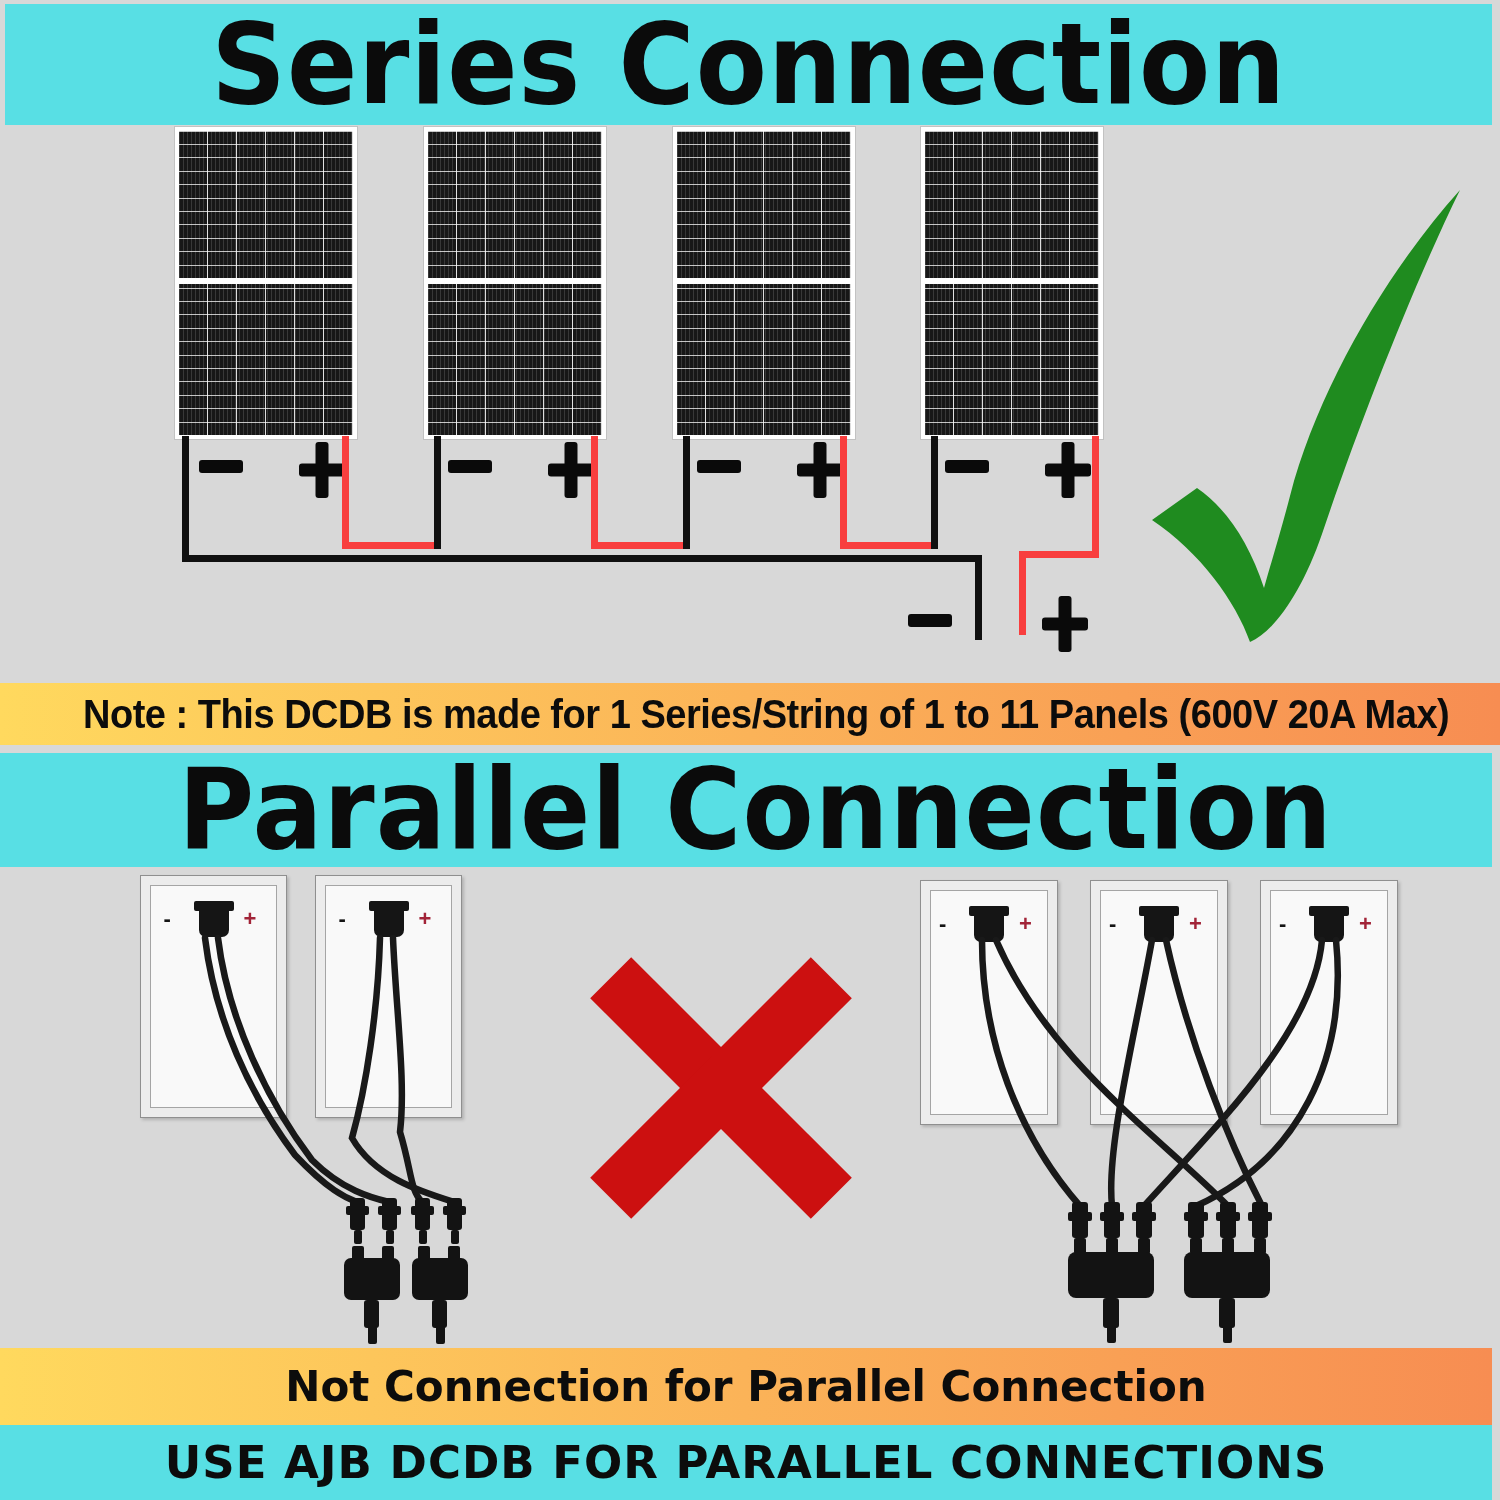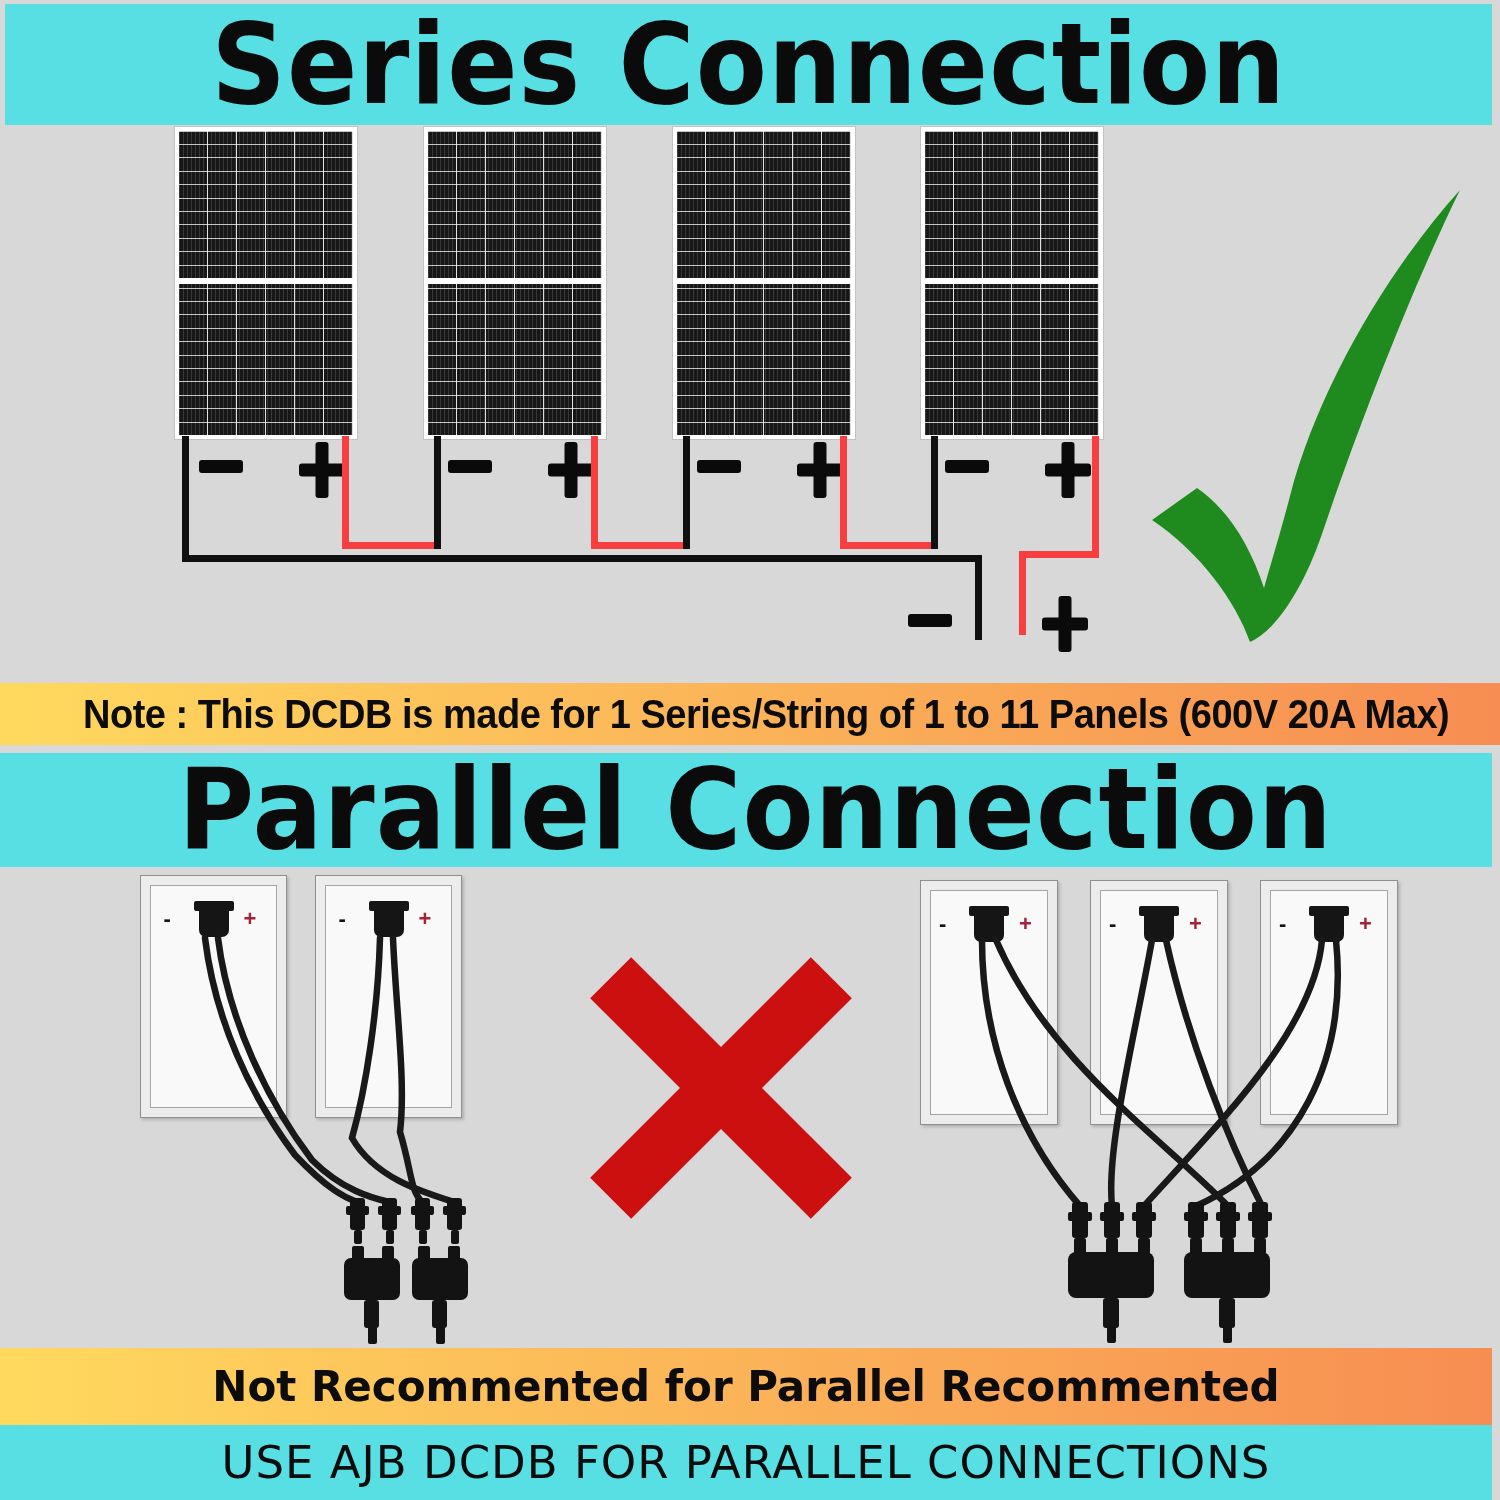--- a/index.html
+++ b/index.html
@@ -17,21 +17,21 @@
     transform:scale(1.08,1.16);white-space:nowrap;line-height:1;
   }
   .band-note{left:0;right:0;top:683px;height:62px;background:linear-gradient(to right,#ffd95e,#f78d52);padding-left:32px;}
   .band-note .note-text{
     font-weight:bold;color:#0c0c0c;font-size:40px;white-space:nowrap;
     transform:scaleX(0.95);letter-spacing:-0.5px;
   }
   .band-warning{left:0;right:8px;top:1348px;height:77px;background:linear-gradient(to right,#ffd95e,#f78d52);}
   .band-warning .warn-text{font-family:"DejaVu Sans",sans-serif;font-weight:bold;color:#0c0c0c;font-size:42px;white-space:nowrap;}
   .band-instruction{left:0;right:8px;top:1425px;height:75px;background:#58dfe4;}
-  .band-instruction .instr-text{font-family:"DejaVu Sans",sans-serif;font-weight:normal;color:#0c0c0c;font-size:45px;white-space:nowrap;letter-spacing:1px;}
+  .band-instruction .instr-text{font-family:"DejaVu Sans",sans-serif;font-weight:bold;color:#0c0c0c;font-size:45px;white-space:nowrap;letter-spacing:1px;}
 
   
   .spanel{
     position:absolute;top:127px;width:182px;height:312px;background:#ffffff;
     box-shadow:0 0 0 1px #c2c2c2;
   }
   .spanel.p1{left:175px}.spanel.p2{left:424px}.spanel.p3{left:673px}.spanel.p4{left:921px}
   .half{
     position:absolute;left:4px;right:4px;height:147px;background-color:#171717;
     background-image:
@@ -271,19 +271,19 @@
           <rect x="332" y="378" width="12" height="16" rx="2"></rect>
           <rect x="364" y="378" width="12" height="16" rx="2"></rect>
         <rect x="294" y="392" width="86" height="46" rx="8"></rect>
         <rect x="329" y="438" width="16" height="30" rx="3"></rect>
           <rect x="333" y="466" width="9" height="17" rx="2"></rect>
       </g>
     </svg>
   </div>
 
   <div class="banner band-warning">
-    <span class="warn-text">Not Recommented for Parallel Recommented</span>
+    <span class="warn-text">Not Connection for Parallel Connection</span>
   </div>
   <div class="banner band-instruction">
     <span class="instr-text">USE AJB DCDB FOR PARALLEL CONNECTIONS</span>
   </div>
 
 </div>
 
 </body></html>

